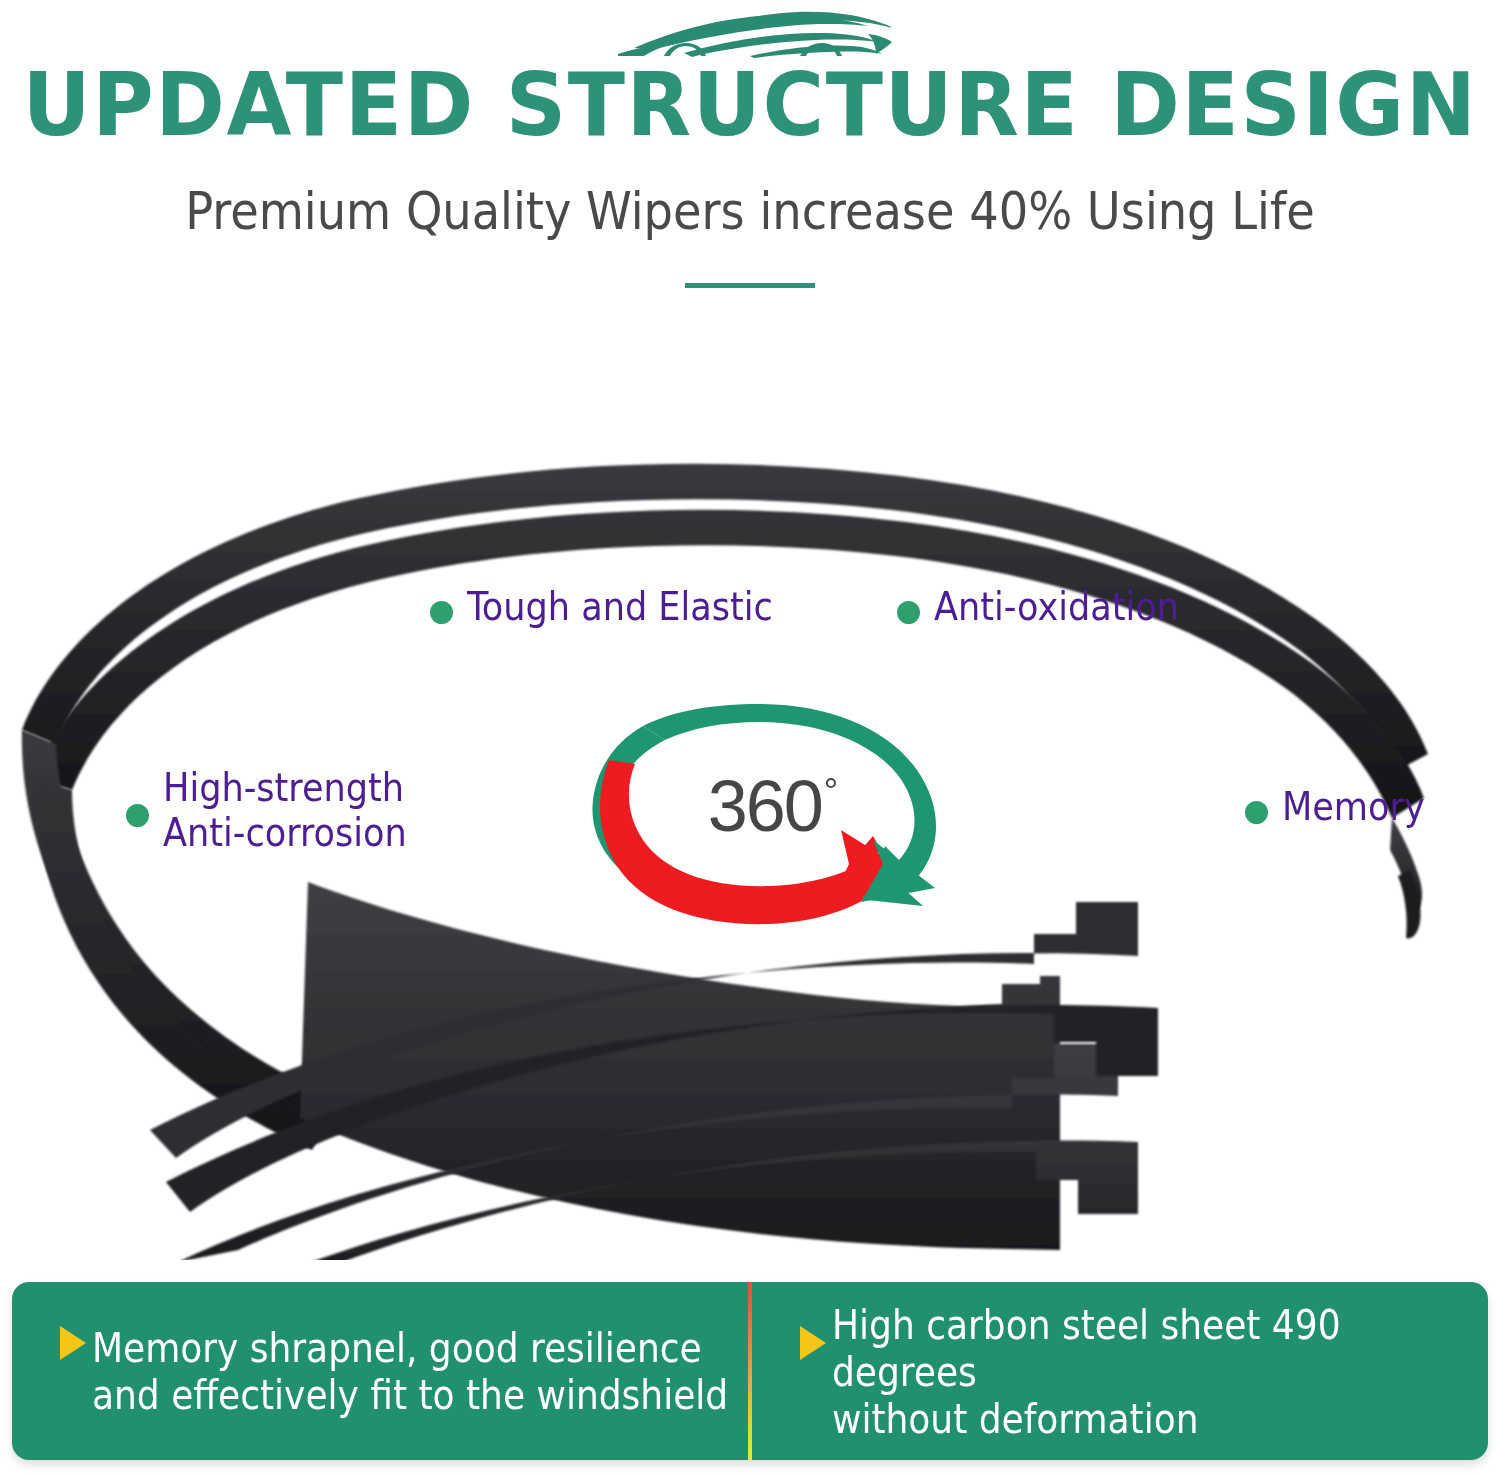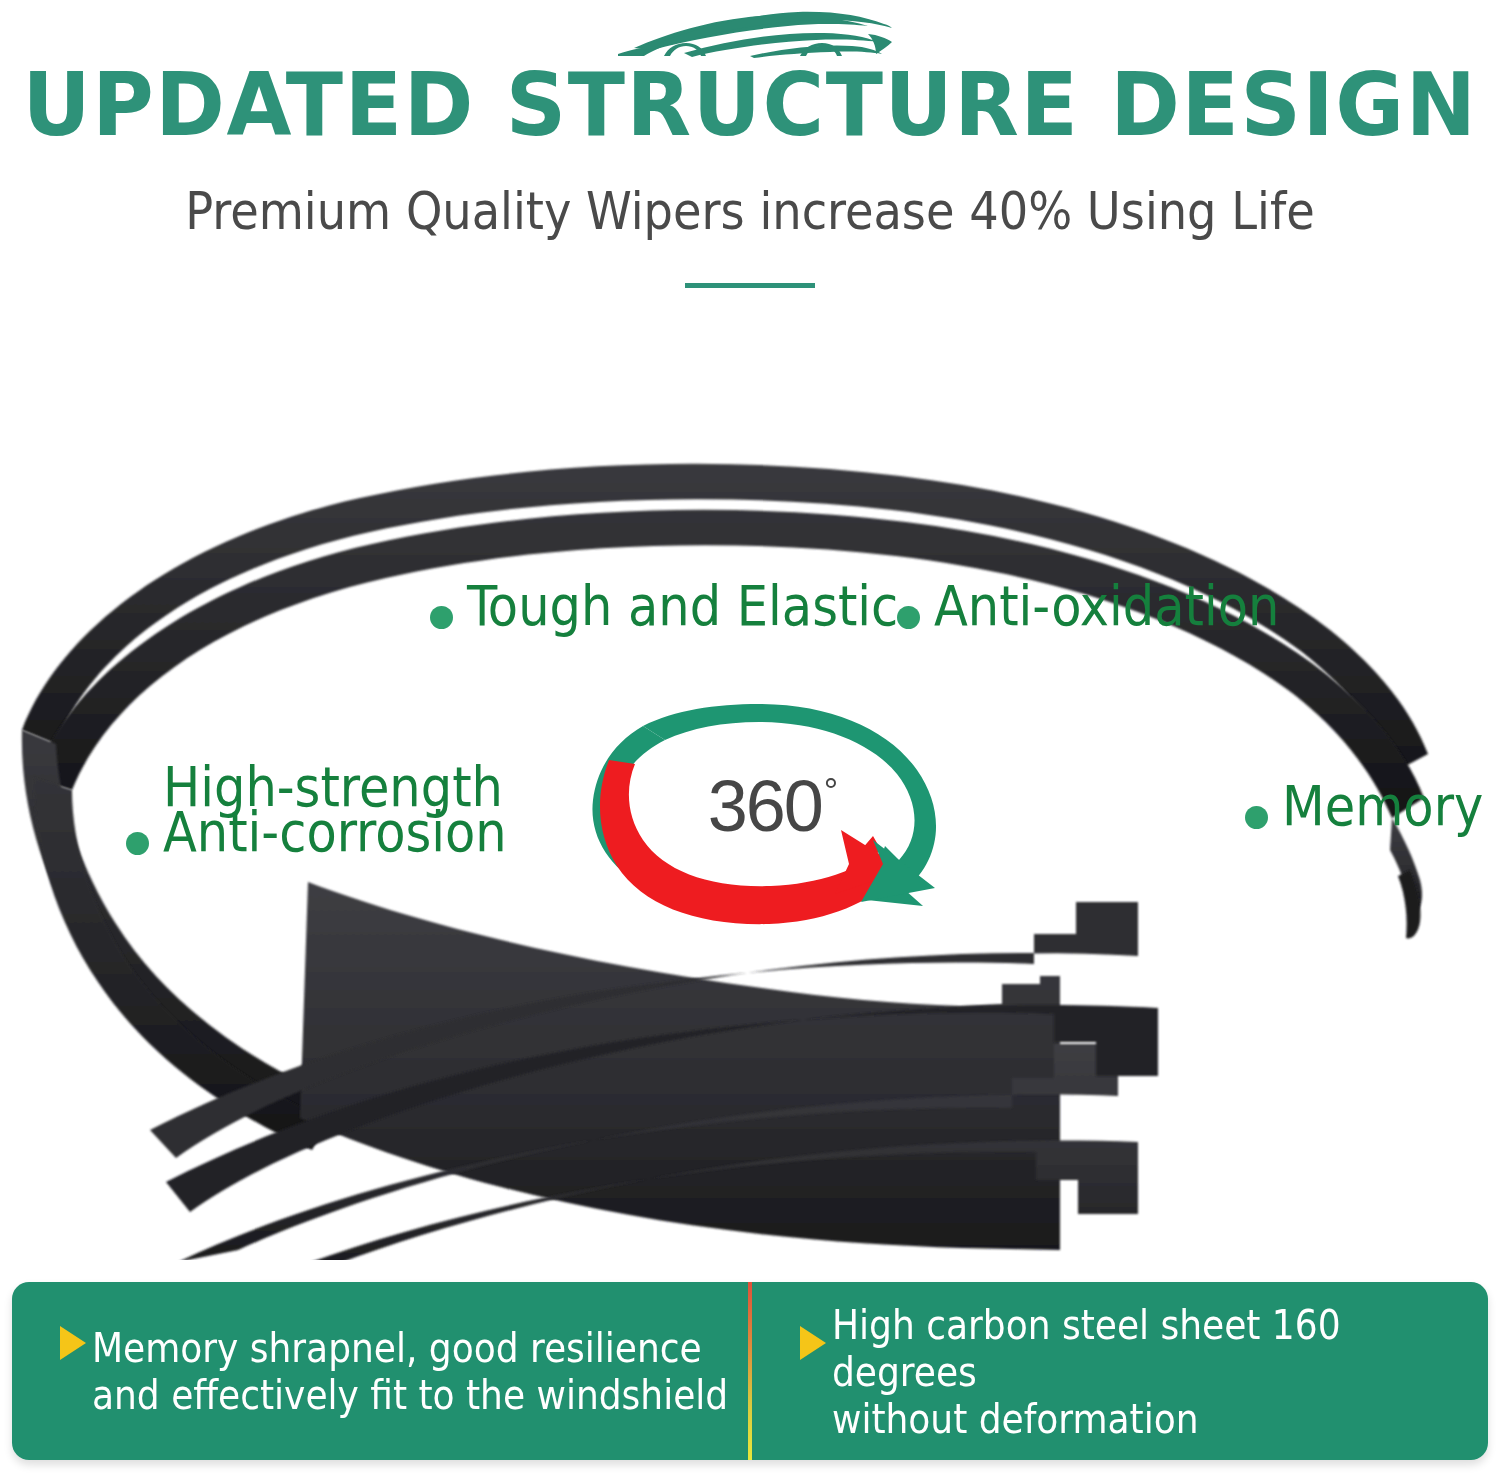--- a/index.html
+++ b/index.html
@@ -83,26 +83,26 @@
     left:0;
     width:1500px;
     height:930px;
   }
   .stage svg { position:absolute; top:0; left:0; }
 
   
   .feat {
     position:absolute;
     display:flex;
-    align-items:flex-end;
+    align-items:center;
     gap:14px;
     font-family:"Liberation Sans Narrow","DejaVu Sans Condensed","Liberation Sans", sans-serif;
-    font-size:55px;
+    font-size:39px;
     line-height:45px;
-    color:#15803d;
+    color:#4c1d95;
     white-space:pre-line;
   }
   .dot {
     flex:none;
     width:23px;
     height:23px;
     border-radius:50%;
     background:#2EA06D;
     margin-top:11px;
   }
@@ -456,18 +456,18 @@
 
   <div class="banner-row">
     <div class="banner">
       <span class="tri"></span>
       <span class="banner-text">Memory shrapnel, good resilience
 and effectively fit to the windshield</span>
     </div>
     <div class="divider"></div>
     <div class="banner">
       <span class="tri"></span>
-      <span class="banner-text">High carbon steel sheet 160 degrees
+      <span class="banner-text">High carbon steel sheet 490 degrees
 without deformation</span>
     </div>
   </div>
 
 </div>
 
 </body></html>

